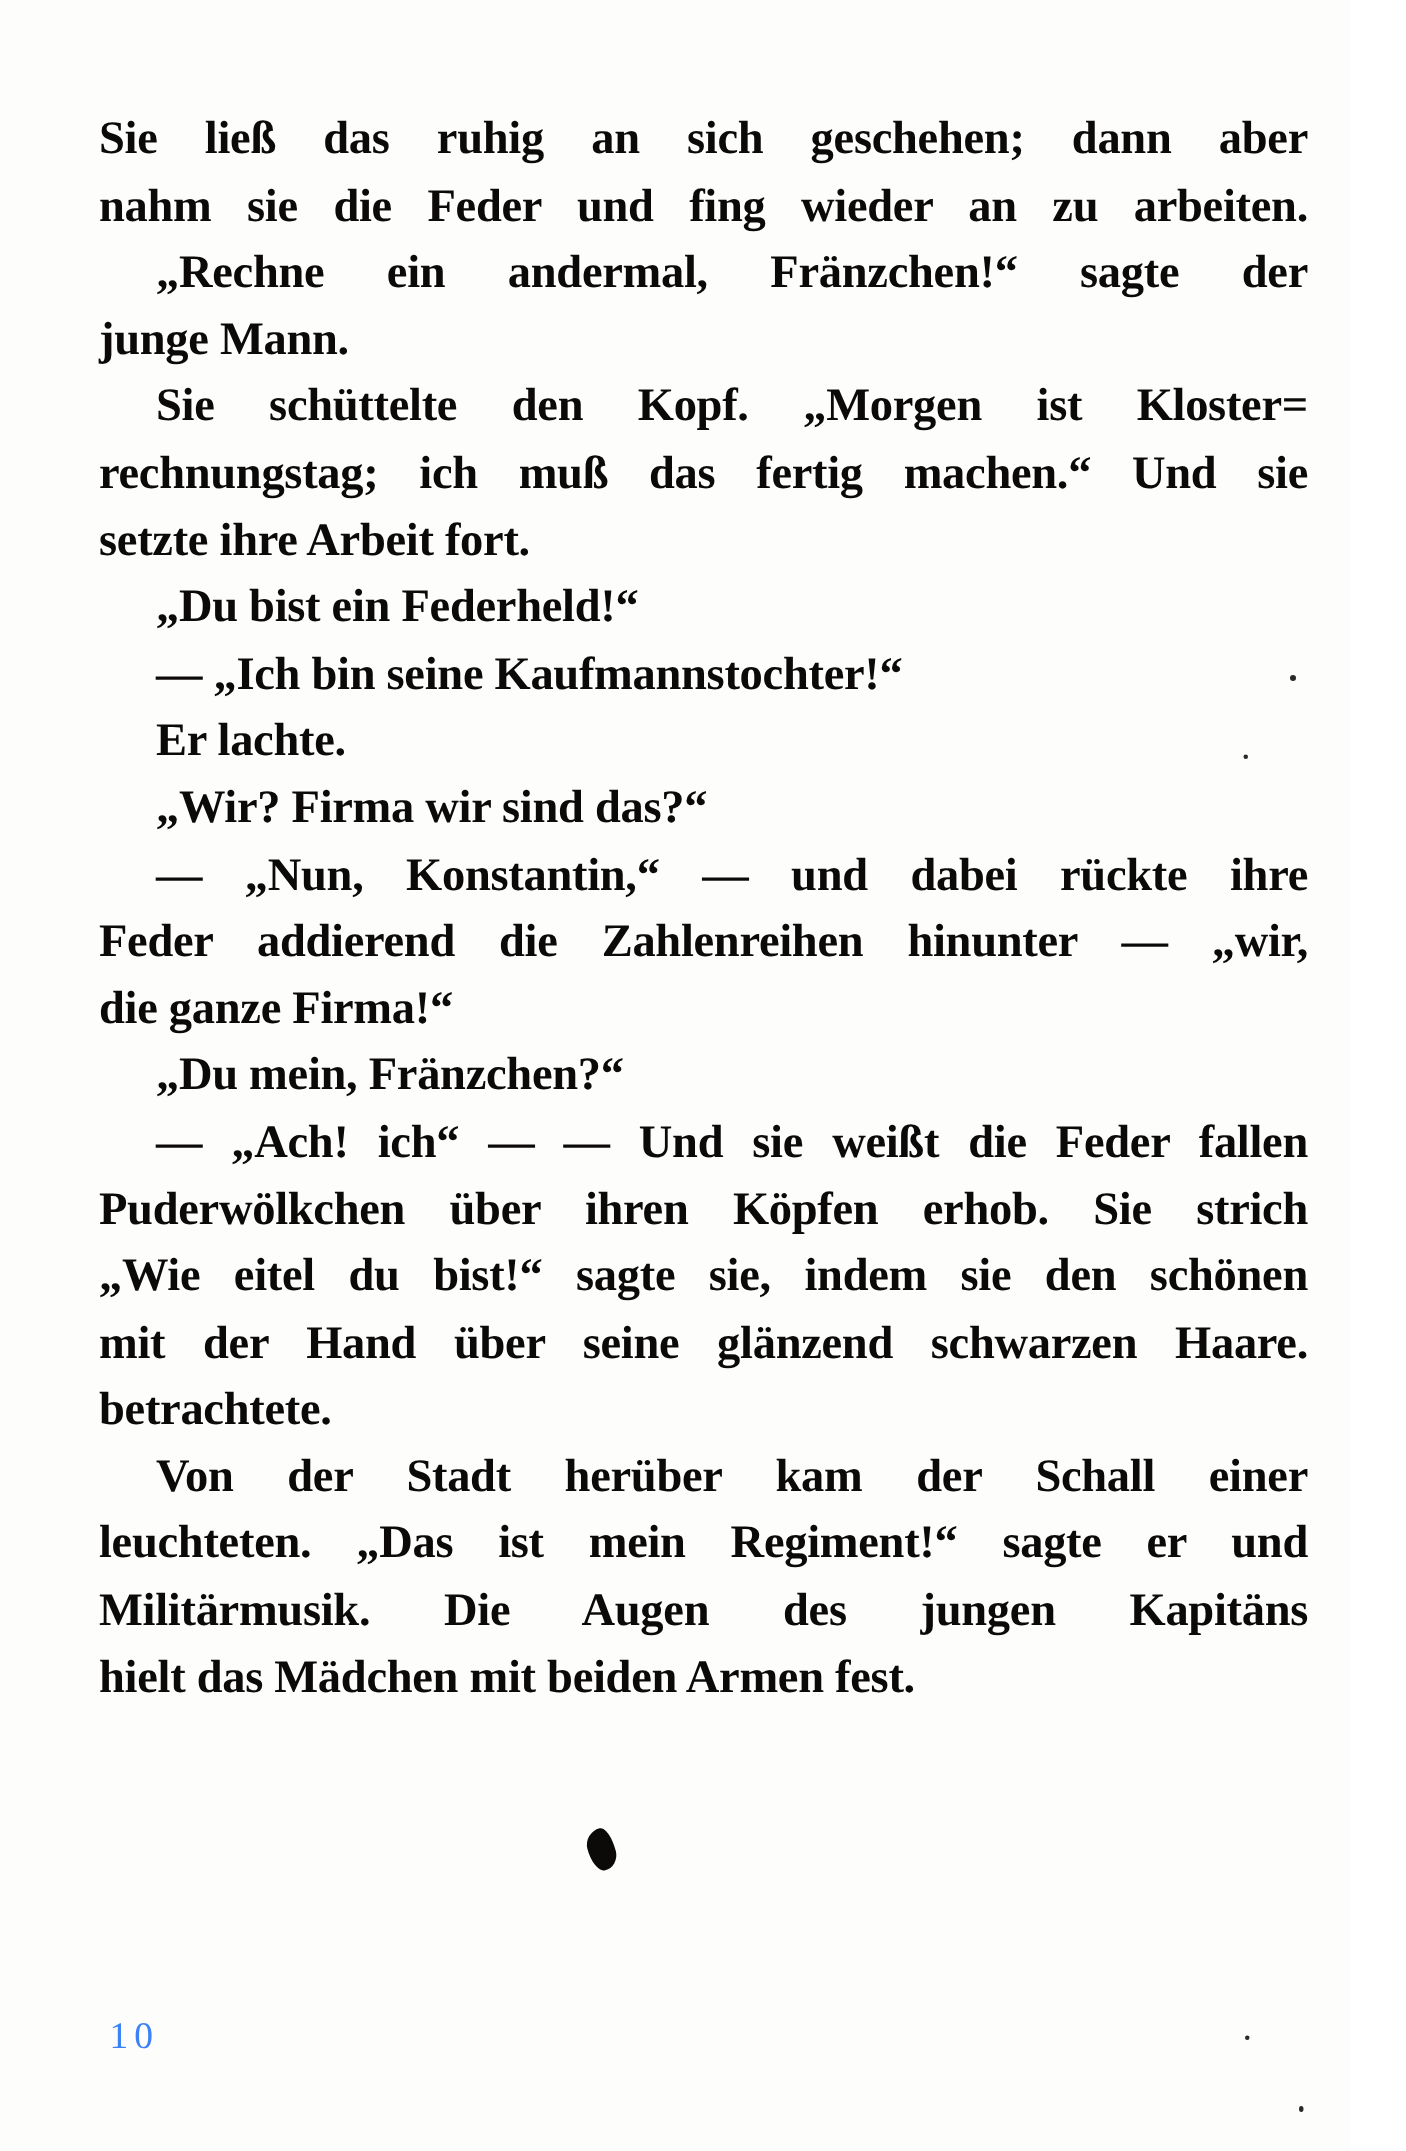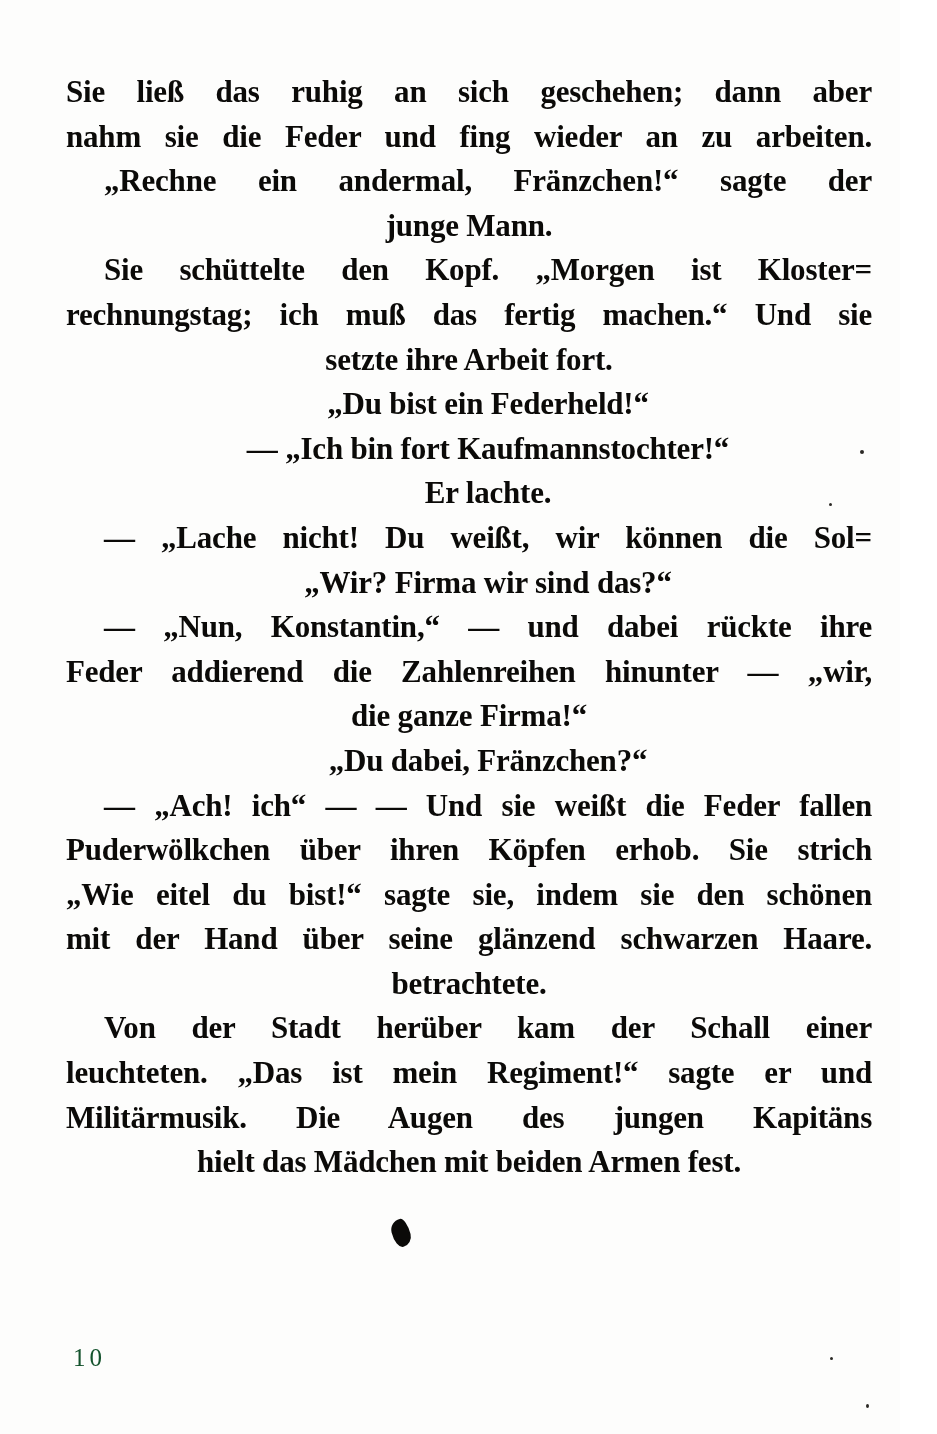--- a/index.html
+++ b/index.html
@@ -21,41 +21,41 @@
     left: 66px;
     top: 70px;
     width: 806px;
   }
   .line {
     height: 44.6px;
     line-height: 44.6px;
     font-size: 31px;
     font-weight: 700;
     letter-spacing: -0.2px;
-    text-align: center;
+    text-align: left;
     white-space: nowrap;
   }
   .line.justify {
     white-space: normal;
     text-align: justify;
     text-align-last: justify;
     word-spacing: 1px;
   }
   .line.indent {
     padding-left: 38px;
   }
   .page-number {
     position: absolute;
     left: 73px;
     top: 1344px;
     font-size: 25px;
     font-weight: 400;
     letter-spacing: 4px;
     font-family: "Liberation Serif", serif;
-    color: #14532d;
+    color: #3b82f6;
   }
   .ink-blot {
     position: absolute;
     left: 392px;
     top: 1219px;
     width: 18px;
     height: 28px;
     background: #0b0a08;
     border-radius: 62% 38% 55% 45% / 40% 62% 38% 60%;
     transform: rotate(-14deg);
@@ -77,28 +77,27 @@
 <div class="page">
   <main class="text-block">
       <div class="line justify">Sie ließ das ruhig an sich geschehen; dann aber</div>
       <div class="line justify">nahm sie die Feder und fing wieder an zu arbeiten.</div>
       <div class="line indent justify">„Rechne ein andermal, Fränzchen!“ sagte der</div>
       <div class="line">junge Mann.</div>
       <div class="line indent justify">Sie schüttelte den Kopf. „Morgen ist Kloster=</div>
       <div class="line justify">rechnungstag; ich muß das fertig machen.“ Und sie</div>
       <div class="line">setzte ihre Arbeit fort.</div>
       <div class="line indent">„Du bist ein Federheld!“</div>
-      <div class="line indent">— „Ich bin fort Kaufmannstochter!“</div>
+      <div class="line indent">— „Ich bin seine Kaufmannstochter!“</div>
       <div class="line indent">Er lachte.</div>
-      <div class="line indent justify">— „Lache nicht! Du weißt, wir können die Sol=</div>
       <div class="line indent">„Wir? Firma wir sind das?“</div>
       <div class="line indent justify">— „Nun, Konstantin,“ — und dabei rückte ihre</div>
       <div class="line justify">Feder addierend die Zahlenreihen hinunter — „wir,</div>
       <div class="line">die ganze Firma!“</div>
-      <div class="line indent">„Du dabei, Fränzchen?“</div>
+      <div class="line indent">„Du mein, Fränzchen?“</div>
       <div class="line indent justify">— „Ach! ich“ — — Und sie weißt die Feder fallen</div>
       <div class="line justify">Puderwölkchen über ihren Köpfen erhob. Sie strich</div>
       <div class="line justify">„Wie eitel du bist!“ sagte sie, indem sie den schönen</div>
       <div class="line justify">mit der Hand über seine glänzend schwarzen Haare.</div>
       <div class="line">betrachtete.</div>
       <div class="line indent justify">Von der Stadt herüber kam der Schall einer</div>
       <div class="line justify">leuchteten. „Das ist mein Regiment!“ sagte er und</div>
       <div class="line justify">Militärmusik. Die Augen des jungen Kapitäns</div>
       <div class="line">hielt das Mädchen mit beiden Armen fest.</div>
     </main>

